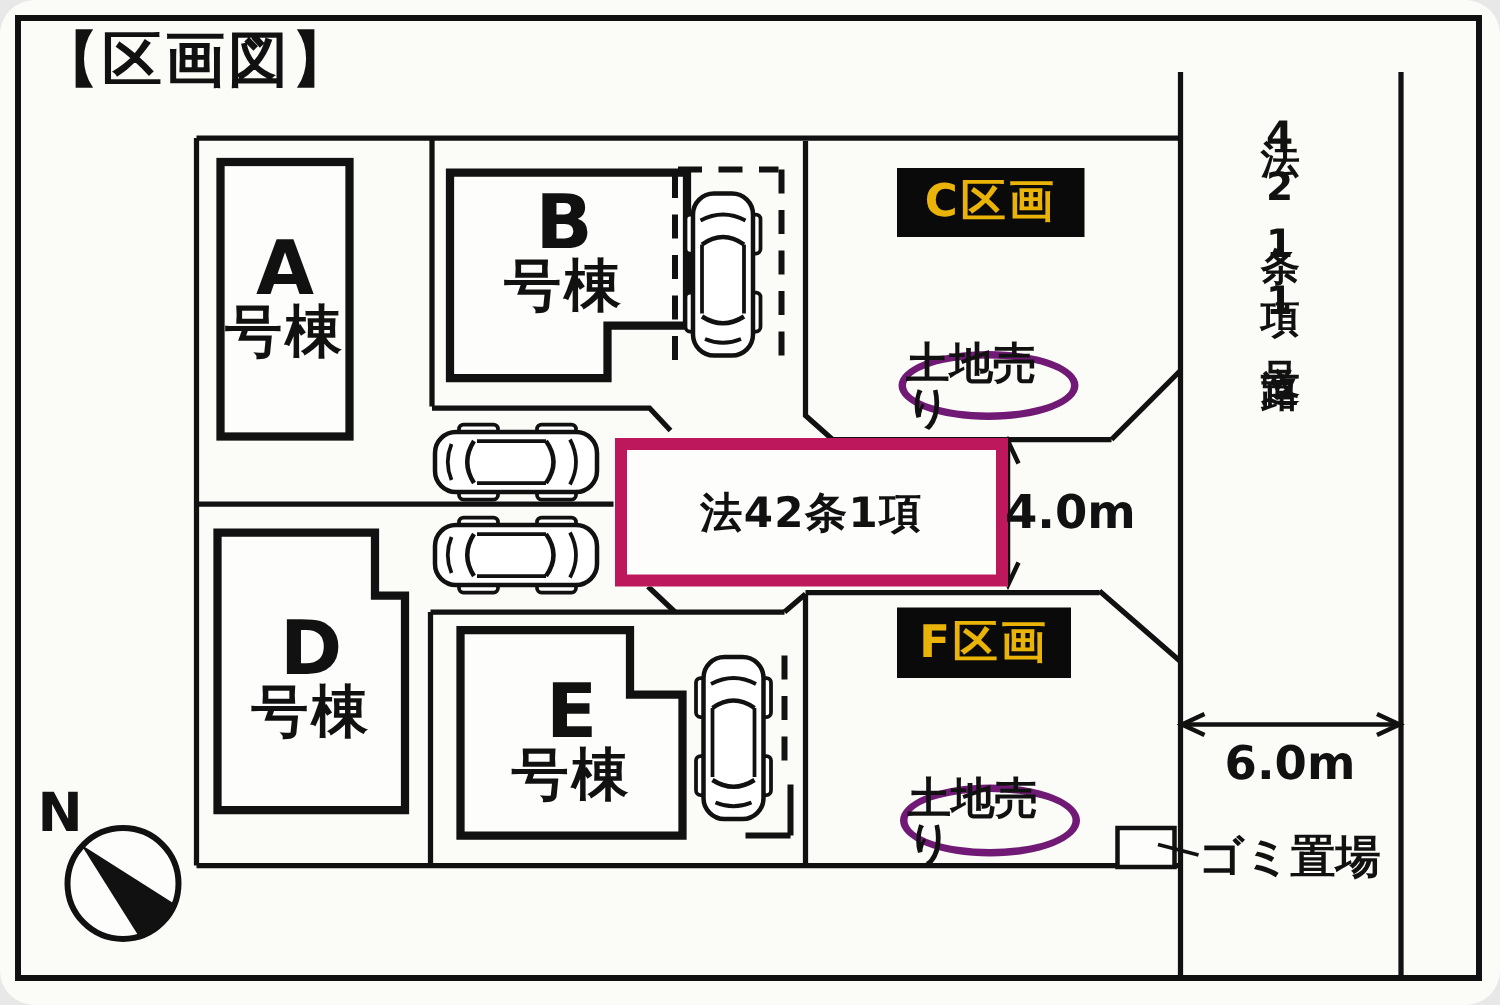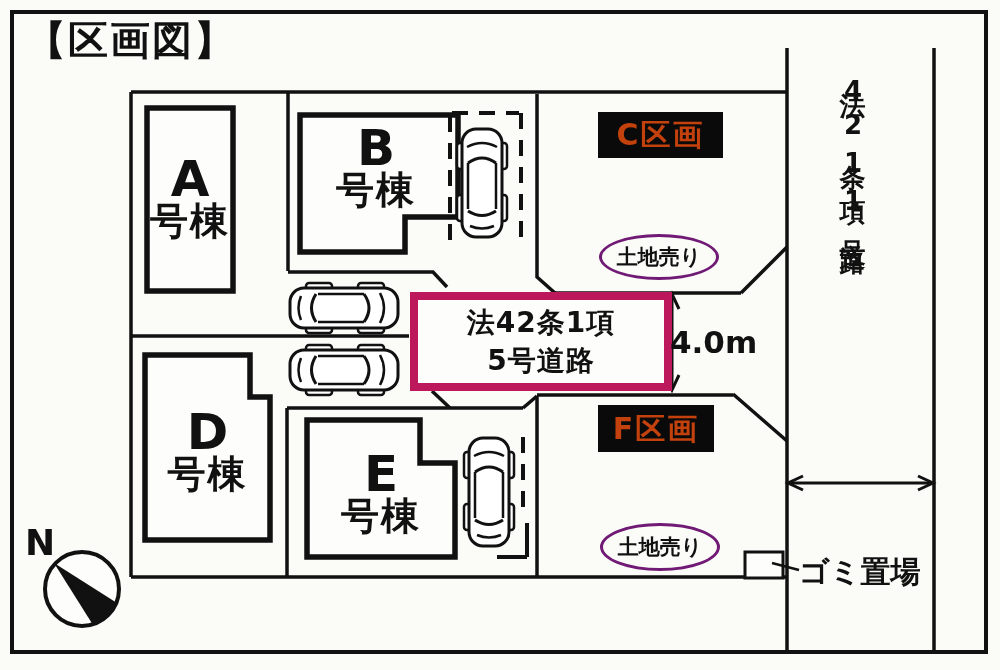--- a/index.html
+++ b/index.html
@@ -1,30 +1,30 @@
 <!DOCTYPE html>
 <html><head>
 <meta charset="utf-8">
 <style>
   html,body{margin:0;padding:0;background:#e8e8e8;}
   .stage{
     position:relative;width:1000px;height:670px;background:#fbfbf8;
-    font-family:"DejaVu Sans",sans-serif;color:#111;overflow:hidden;
+    font-family:"DejaVu Sans",sans-serif;color:#111;overflow:hidden;border-radius:23px;
   }
   .stage *{box-sizing:border-box;}
   svg.draw{position:absolute;left:0;top:0;width:1000px;height:670px;}
   .lbl{position:absolute;font-weight:700;color:#111;line-height:1;}
   .title{left:26px;top:20px;font-size:40px;letter-spacing:2px;}
   .bldg{display:flex;flex-direction:column;align-items:center;justify-content:center;text-align:center;}
   .bldg .letter{font-size:50px;line-height:0.9;}
   .bldg .suffix{font-size:38px;line-height:1.05;letter-spacing:2px;}
-  .badge{background:#0a0a0a;color:#c2410c;display:flex;align-items:center;justify-content:center;
+  .badge{background:#0a0a0a;color:#eab308;display:flex;align-items:center;justify-content:center;
          font-size:30px;font-weight:700;letter-spacing:2px;}
-  .oval{border:3px solid #701a75;border-radius:50%;display:flex;align-items:center;justify-content:center;
-        font-size:21px;font-weight:700;background:#fbfbf8;}
+  .oval{border:5px solid #701a75;border-radius:50%;display:flex;align-items:center;justify-content:center;
+        font-size:29px;font-weight:700;background:#fbfbf8;}
   .roadbox{border:8px solid #be185d;background:#fdfdfc;display:flex;flex-direction:column;
            align-items:center;justify-content:center;font-size:28px;font-weight:700;line-height:1.35;
            letter-spacing:1px;}
   .dim{font-size:31px;font-weight:700;}
   .vroad{writing-mode:vertical-rl;text-orientation:upright;font-size:26px;font-weight:700;
          letter-spacing:4px;line-height:1;}
   .garbage{font-size:30px;font-weight:700;}
   .north{font-size:36px;font-weight:700;}
 </style>
 </head>
@@ -138,25 +138,25 @@
   </div>
 
   <div class="lbl badge" style="left:598px;top:112px;width:125px;height:46px;">C区画</div>
   <div class="lbl oval" style="left:599px;top:234px;width:120px;height:46px;">土地売り</div>
 
   <div class="lbl badge" style="left:598px;top:405px;width:116px;height:47px;">F区画</div>
   <div class="lbl oval" style="left:600px;top:523px;width:120px;height:48px;">土地売り</div>
 
   <div class="lbl roadbox" style="left:410px;top:292px;width:262px;height:99px;">
     <span>法42条1項</span>
-    <span>5号道路</span>
   </div>
 
   <div class="lbl dim" style="left:670px;top:327px;">4.0m</div>
 
+  <div class="lbl dim" style="left:810px;top:494px;width:100px;text-align:center;">6.0m</div>
 
   <div class="lbl vroad" style="left:840px;top:72px;height:340px;">法42条1項1号道路</div>
 
   <div class="lbl garbage" style="left:799px;top:557px;">ゴミ置場</div>
 
   <div class="lbl north" style="left:25px;top:525px;">N</div>
 
 </div>
 
 </body></html>

